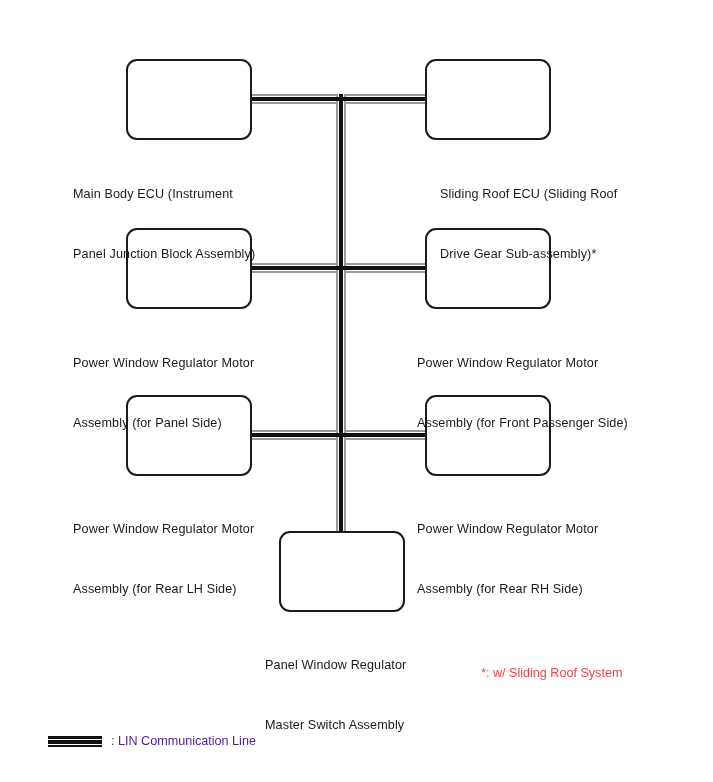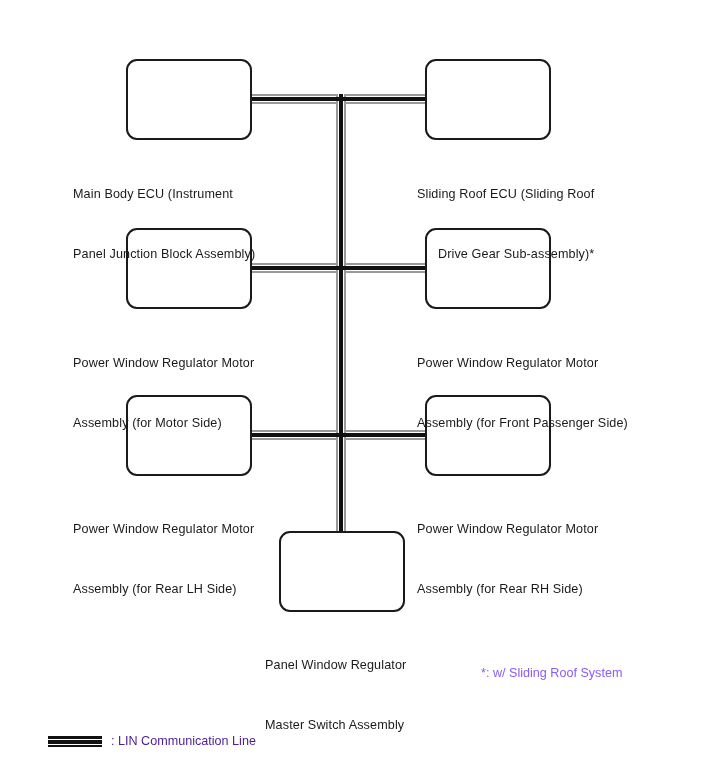--- a/index.html
+++ b/index.html
@@ -72,21 +72,21 @@
     position: absolute;
     background: #111111;
     z-index: 2;
   }
 
   
   .footnote {
     position: absolute;
     font-size: 12.6px;
     line-height: 18px;
-    color: #8b5cf6;
+    color: #ef4444;
     white-space: pre;
     z-index: 4;
   }
 
   
   #legend {
     position: absolute;
     left: 48px;
     top: 733px;
     display: flex;
@@ -129,29 +129,29 @@
   <div class="lin-core-patch" style="left:251px; top:433px; width:174px; height:4px;"></div>
   <div class="lin-core-patch" style="left:339px; top:94px; width:4px; height:437px;"></div>
 
   <div class="node-box" style="left:126px; top:59px; width:126px; height:81px;"></div>
   <div class="node-label" style="left:73px; top:144px;">
     <div>Main Body ECU (Instrument</div>
     <div>Panel Junction Block Assembly)</div>
   </div>
 
   <div class="node-box" style="left:425px; top:59px; width:126px; height:81px;"></div>
-  <div class="node-label" style="left:417px; top:144px;text-align:right;">
+  <div class="node-label" style="left:440px; top:144px;">
     <div>Sliding Roof ECU (Sliding Roof</div>
     <div>Drive Gear Sub-assembly)*</div>
   </div>
 
   <div class="node-box" style="left:126px; top:228px; width:126px; height:81px;"></div>
   <div class="node-label" style="left:73px; top:313px;">
     <div>Power Window Regulator Motor</div>
-    <div>Assembly (for Motor Side)</div>
+    <div>Assembly (for Panel Side)</div>
   </div>
 
   <div class="node-box" style="left:425px; top:228px; width:126px; height:81px;"></div>
   <div class="node-label" style="left:417px; top:313px;">
     <div>Power Window Regulator Motor</div>
     <div>Assembly (for Front Passenger Side)</div>
   </div>
 
   <div class="node-box" style="left:126px; top:395px; width:126px; height:81px;"></div>
   <div class="node-label" style="left:73px; top:479px;">

